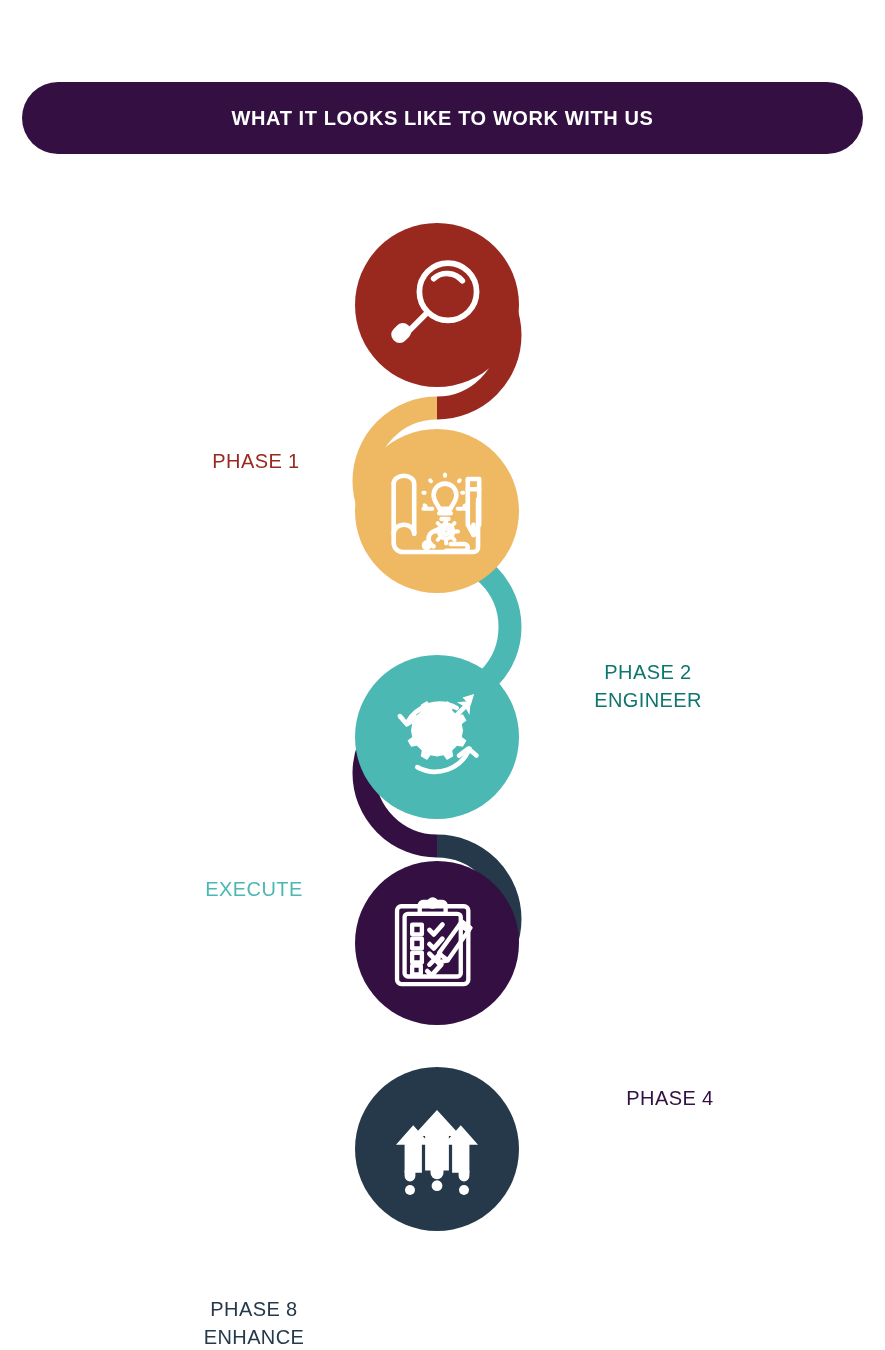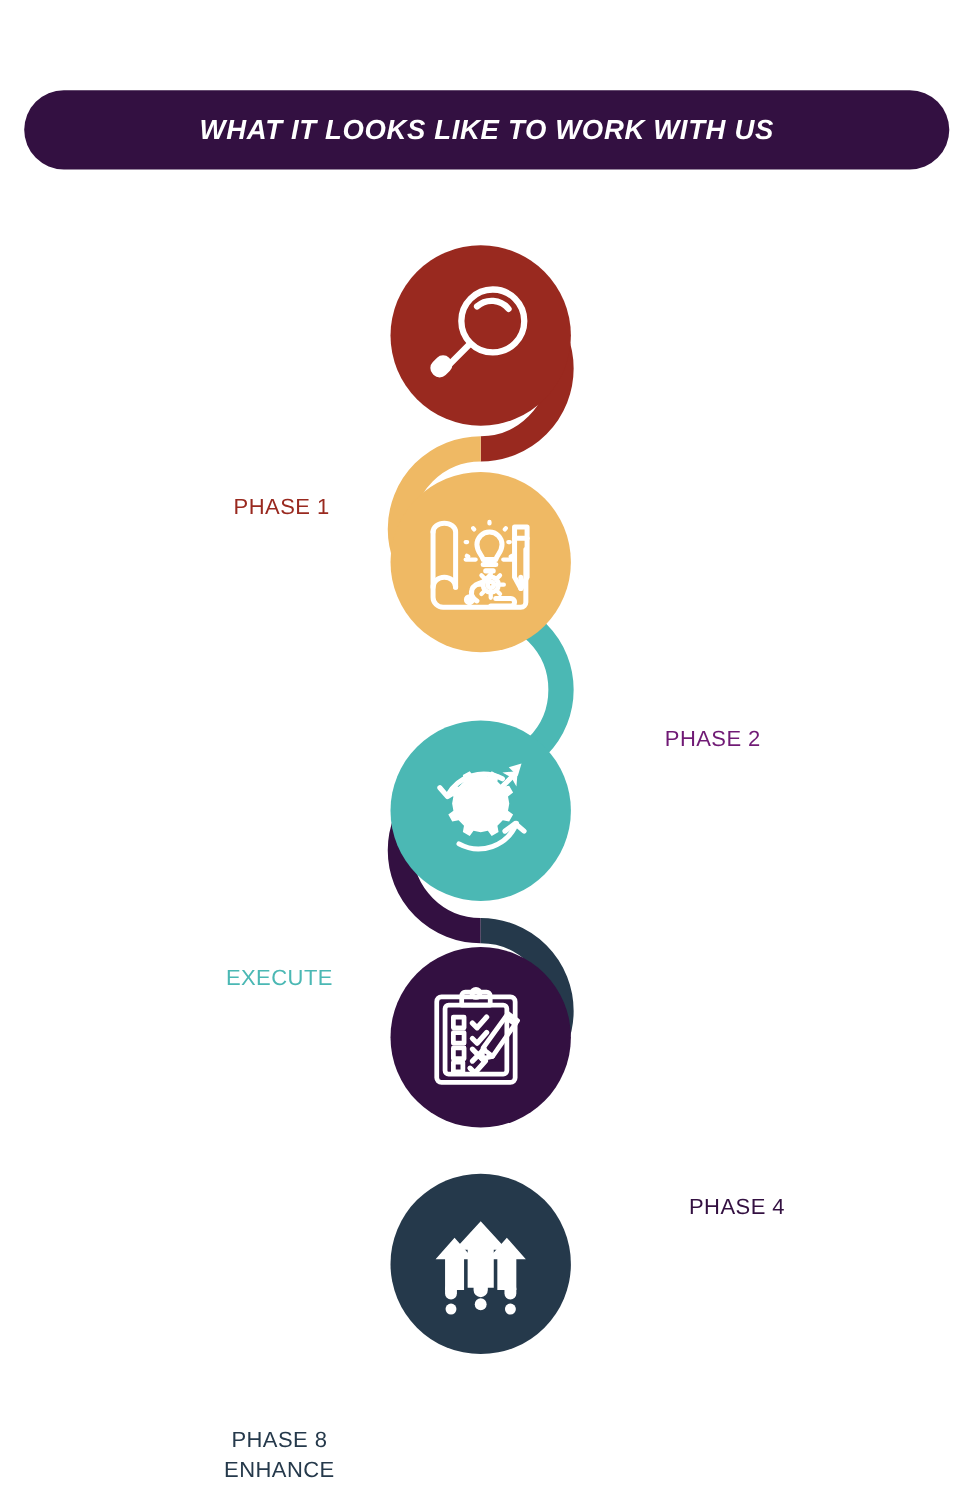--- a/index.html
+++ b/index.html
@@ -24,27 +24,26 @@
     height: 72px;
     background: #331041;
     border-radius: 36px;
     display: flex;
     align-items: center;
     justify-content: center;
     box-sizing: border-box;
   }
   #header-title {
     color: #ffffff;
-    font-size: 25px;
+    font-size: 20px;
     font-weight: bold;
     letter-spacing: 0.6px;
     text-align: left;
     font-family: "Liberation Sans", sans-serif;
     white-space: nowrap;
-    font-style: italic;
   }
 
   
   #flow-diagram {
     position: absolute;
     left: 0;
     top: 170px;
     width: 885px;
     height: 1130px;
   }
@@ -264,22 +263,23 @@
     <g>
       <circle cx="437" cy="979" r="82" fill="#25394b"></circle>
       <use href="#ico-arrows-up" x="383" y="925" width="108" height="108"></use>
     </g>
   </svg>
 
   <div class="phase-label left" id="label-phase-1" style="color: rgb(153, 41, 31);">
     <span class="lbl-line">PHASE 1</span>
   </div>
 
-  <div class="phase-label right" id="label-phase-2" style="color: #701a75;">
+  <div class="phase-label right" id="label-phase-2" style="color: #0f766e;">
     <span class="lbl-line">PHASE 2</span>
+    <span class="lbl-line">ENGINEER</span>
   </div>
 
   <div class="phase-label left" id="label-phase-3" style="color: rgb(75, 184, 180);">
     <span class="lbl-line">EXECUTE</span>
   </div>
 
   <div class="phase-label right" id="label-phase-4" style="color: rgb(51, 16, 65);">
     <span class="lbl-line">PHASE 4</span>
   </div>
 

